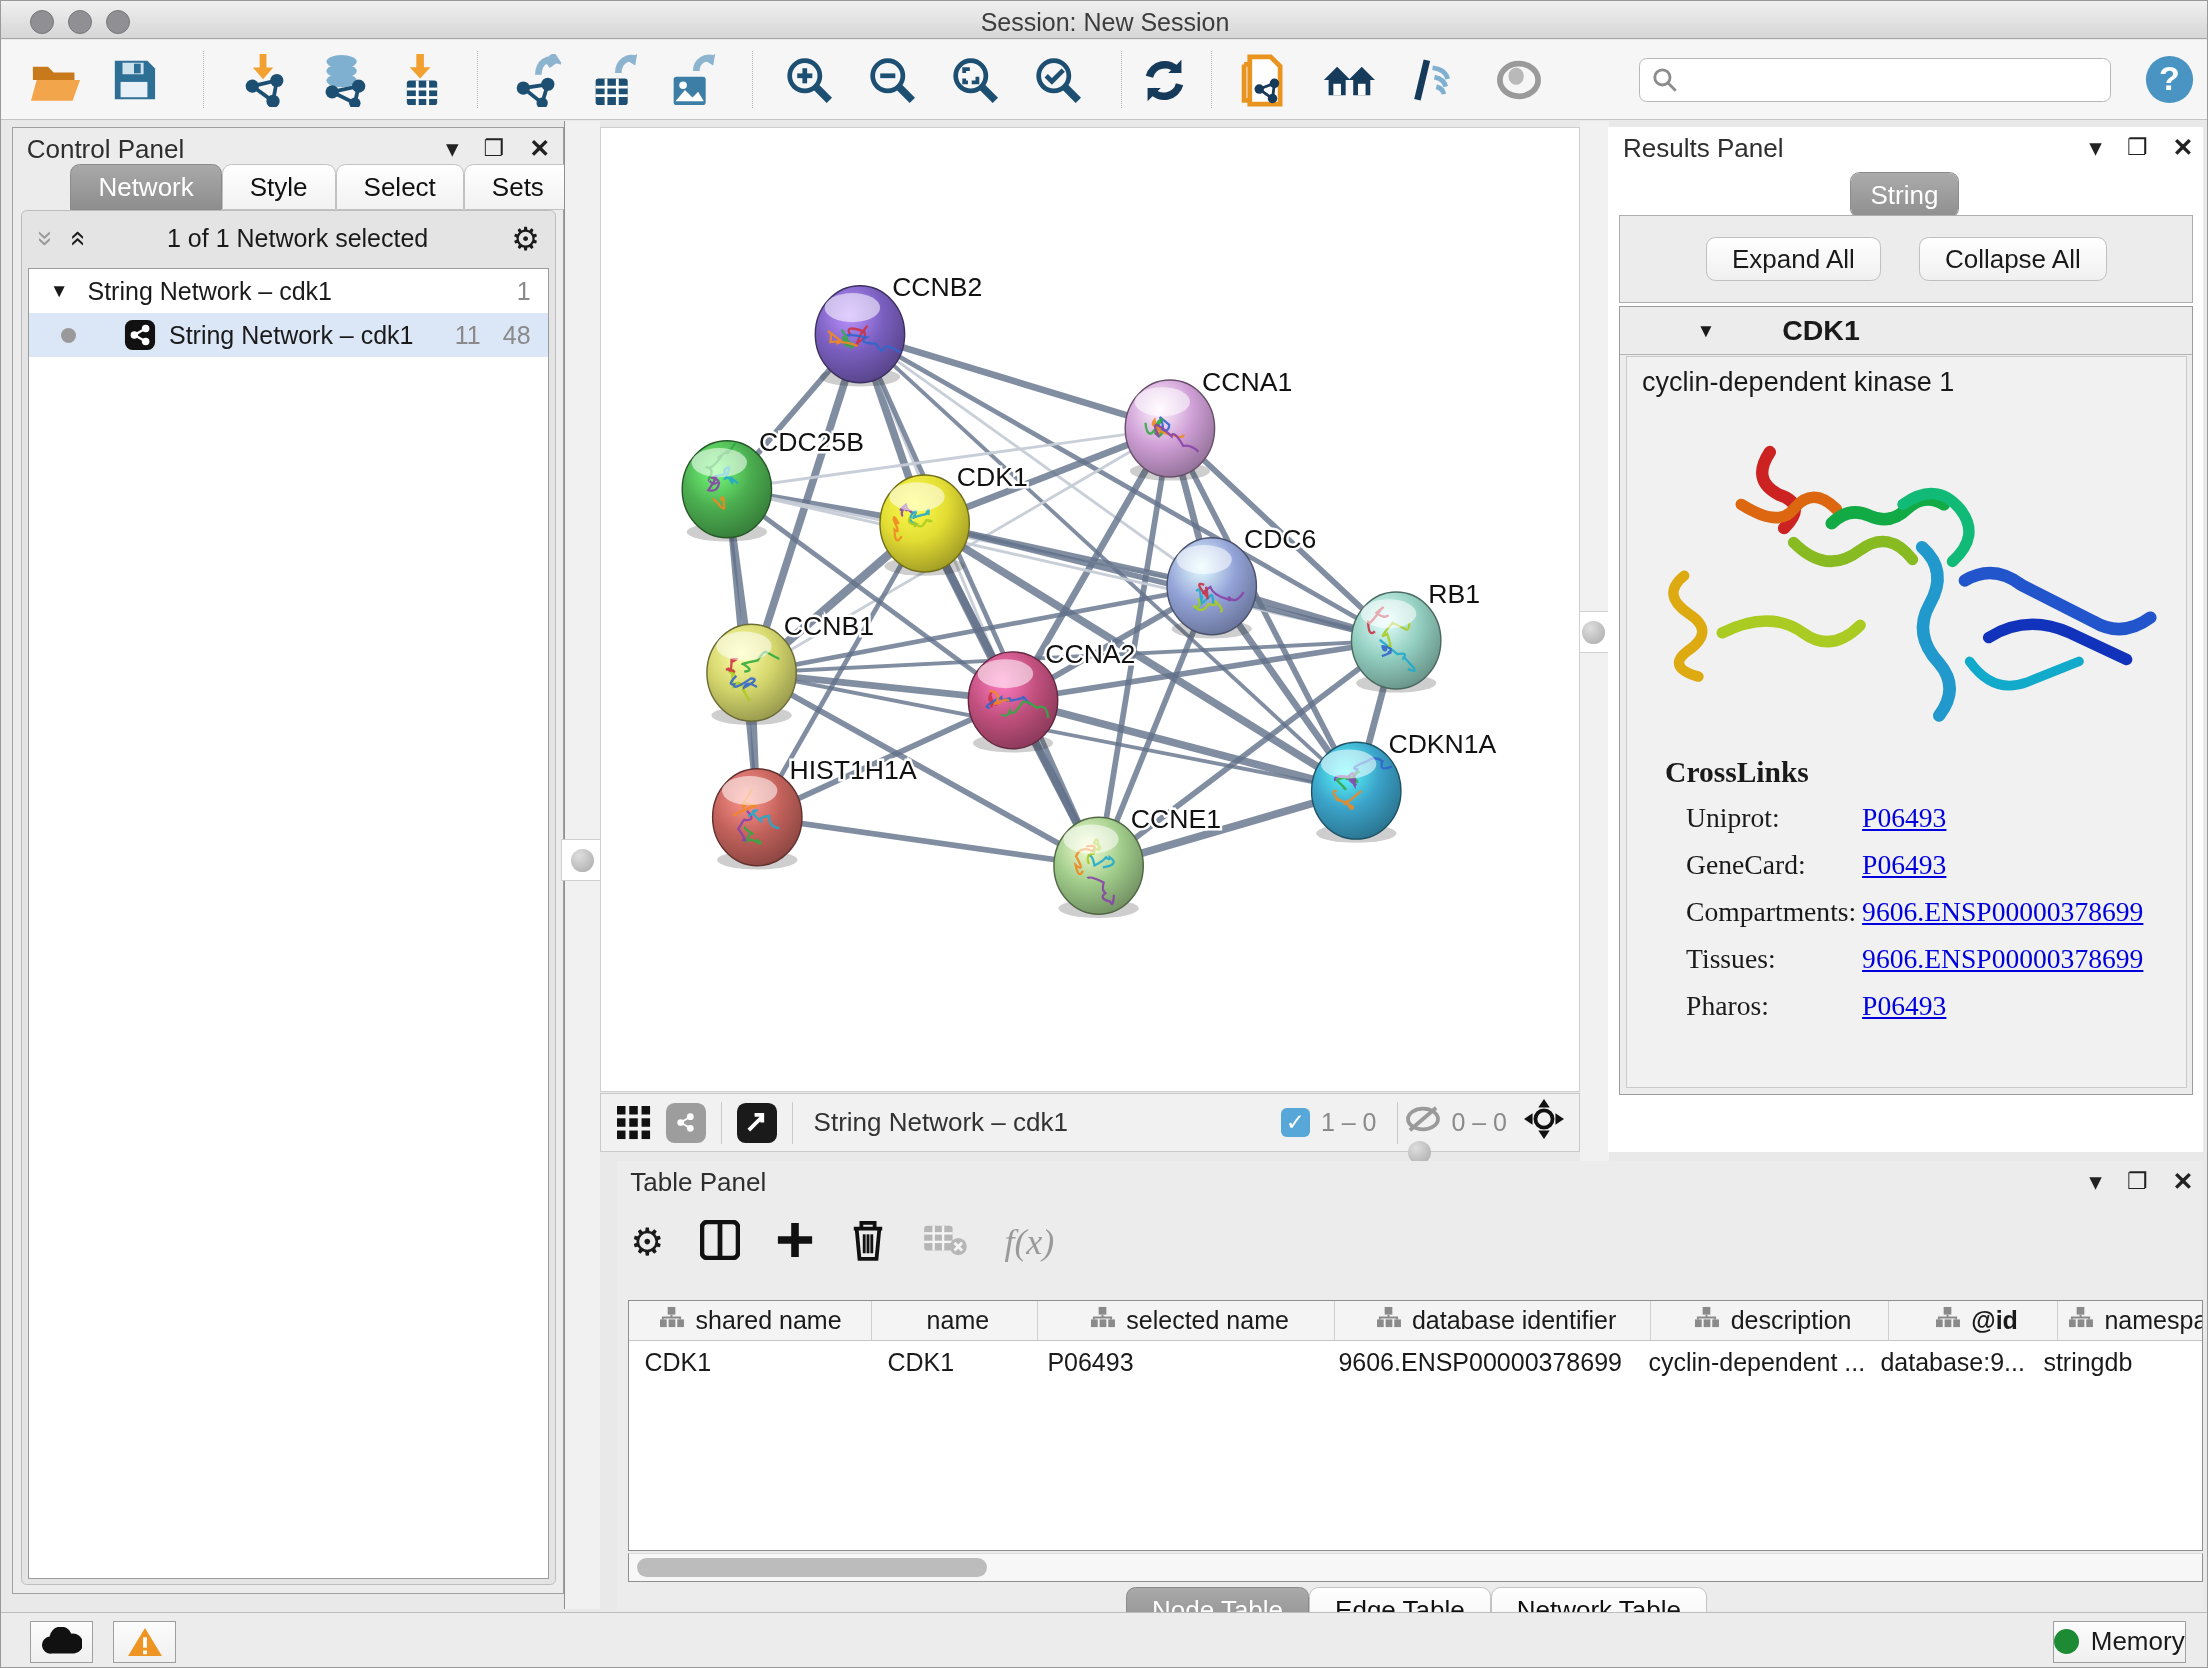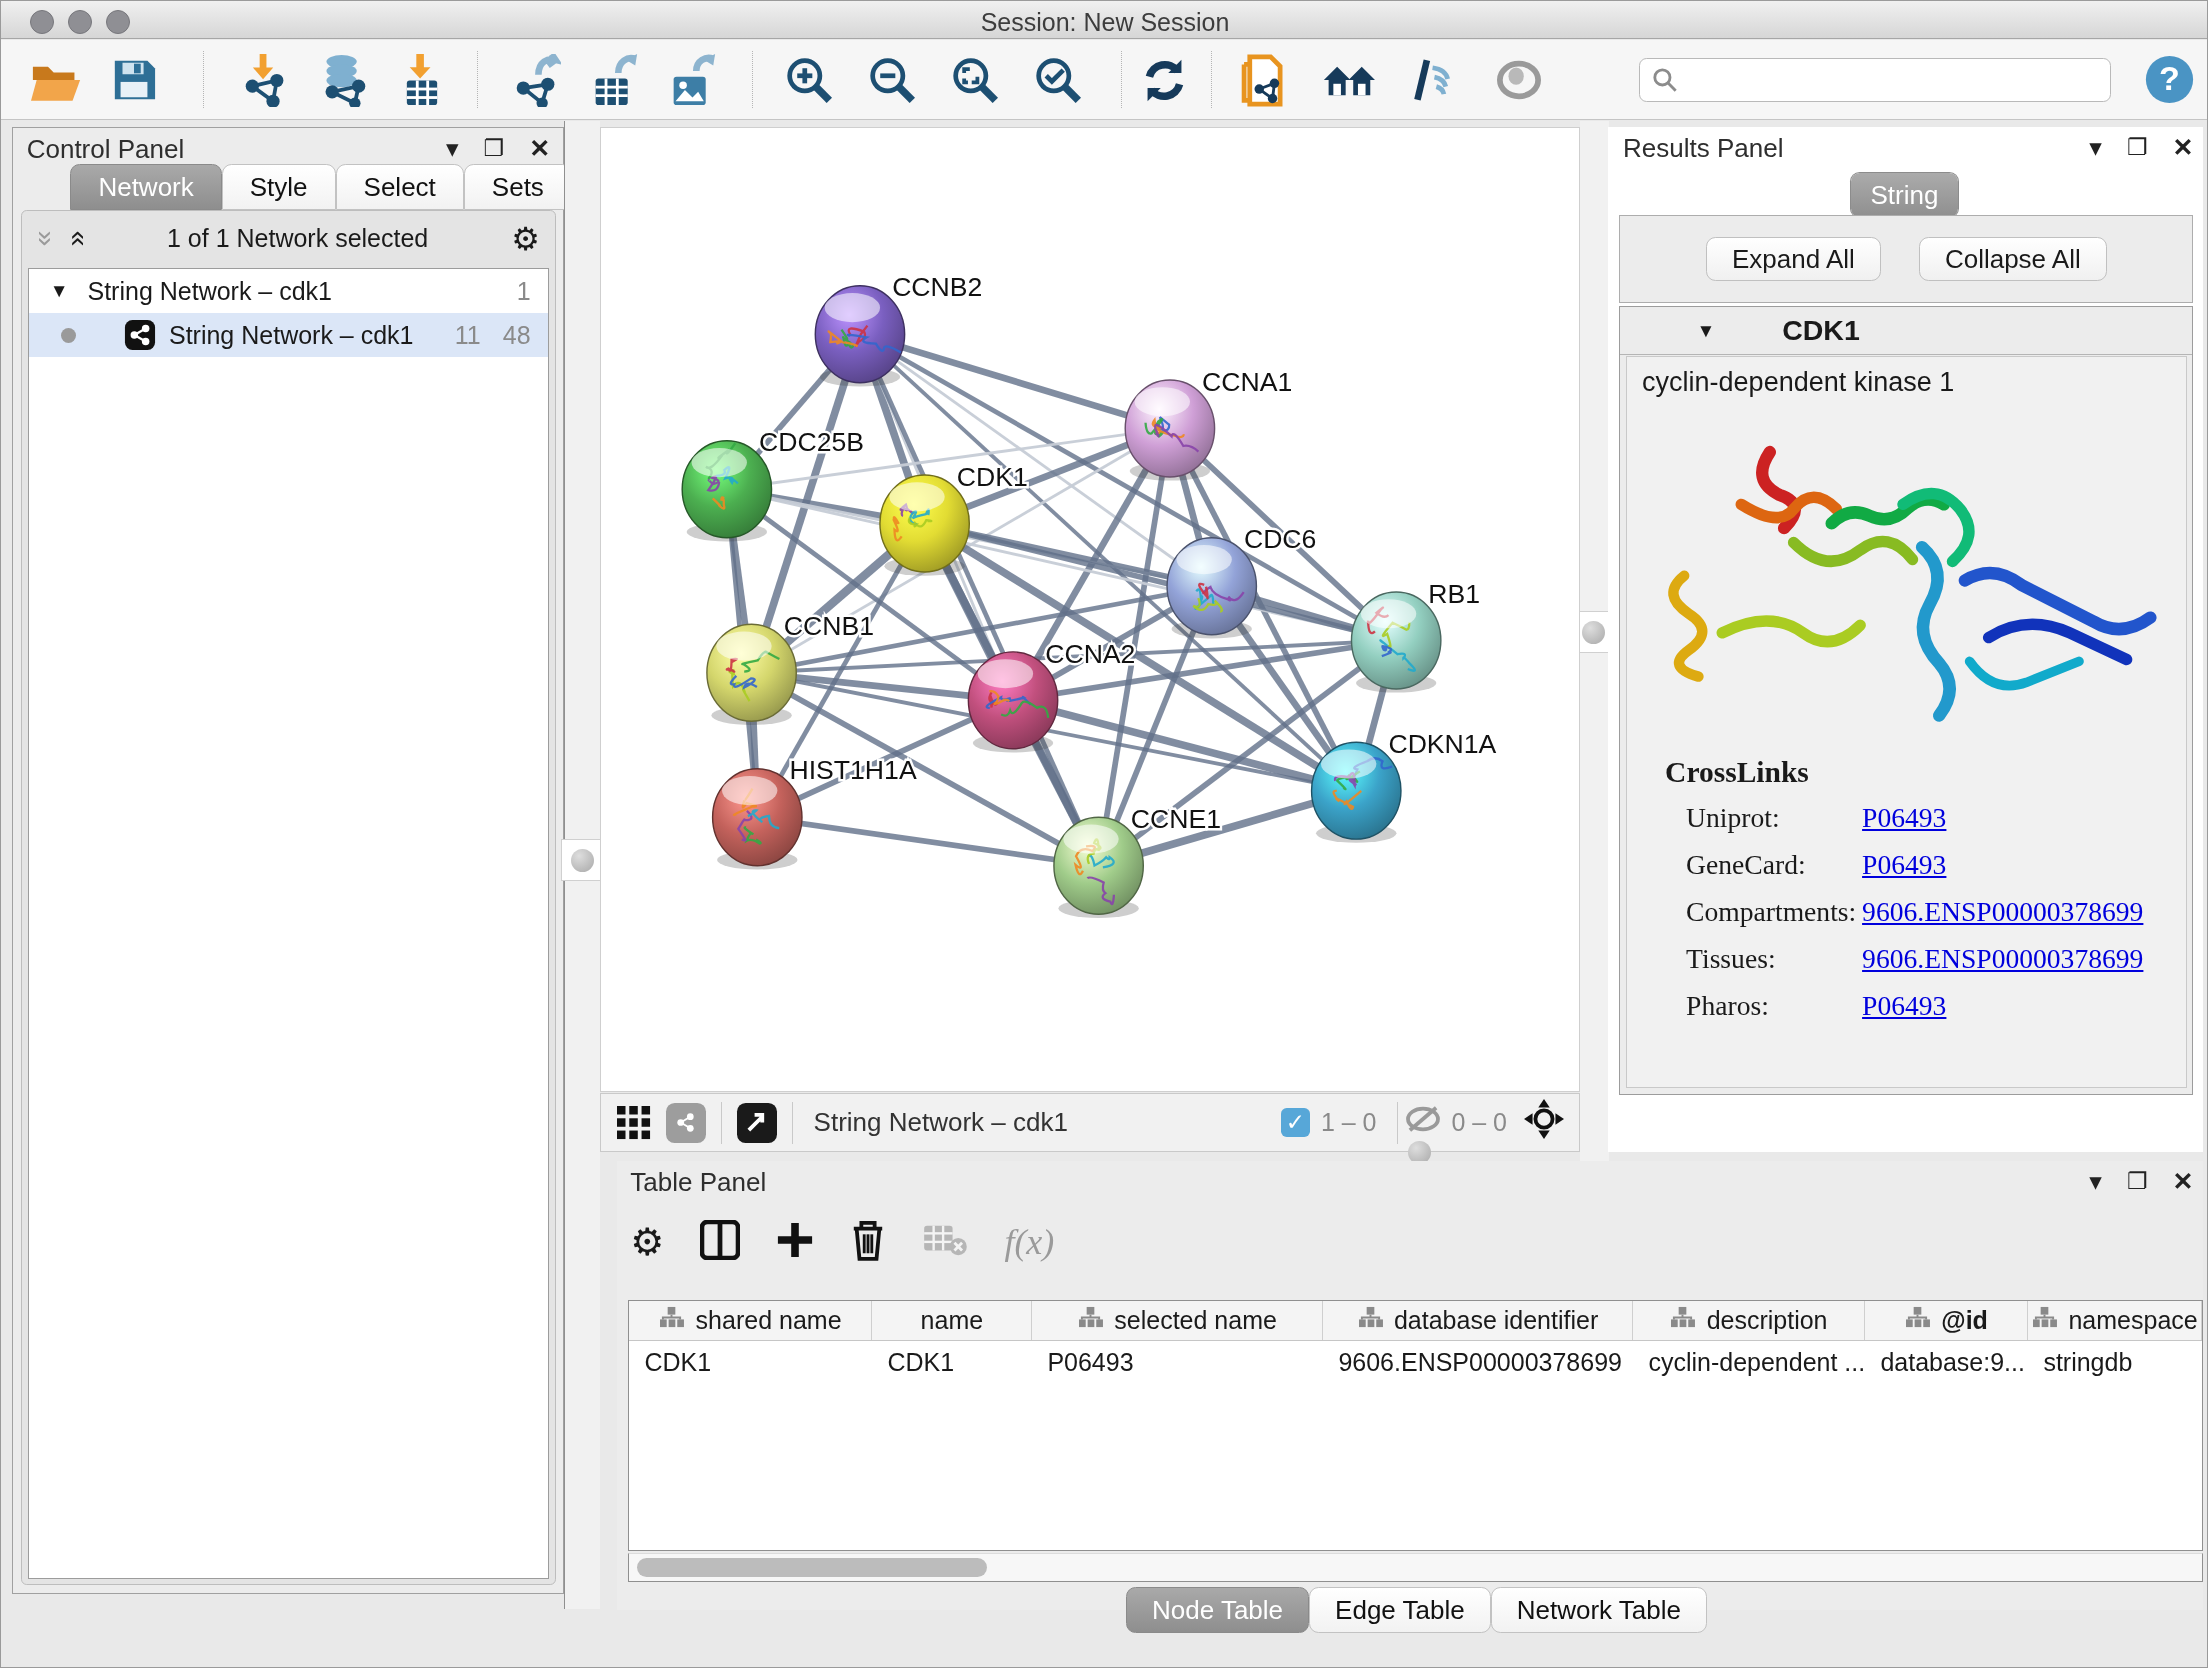--- a/index.html
+++ b/index.html
@@ -82,21 +82,21 @@
   #crosslinks{position:absolute;left:38px;top:399px;font-family:"Liberation Serif",serif;font-size:27.6px;}
   #crosslinks .xl-title{font-weight:bold;font-size:29.5px;margin-bottom:13.3px;}
   .xl-row{display:flex;margin-bottom:15px;}
   .xl-label{width:176px;margin-left:21px;}
   .xl-link{color:#0000dd;text-decoration:underline;}
   
   #table-panel{left:616px;top:1160px;width:1586px;height:449px;background:#ececec;}
   #tp-toolbar{position:absolute;left:13.3px;top:49px;height:63px;display:flex;align-items:center;gap:36px;}
   #tp-box{position:absolute;left:11.4px;top:139px;width:1575px;height:251px;background:#fff;
     border:1.9px solid #8f8f8f;overflow:hidden;}
-  #thead{display:flex;height:40px;background:#f4f4f4;border-bottom:1px solid #c6c6c6;}
+  #thead{display:flex;height:40px;background:#f4f4f4;border-bottom:1px solid #c6c6c6;gap:6px;}
   .th{display:flex;align-items:center;justify-content:center;gap:11.4px;font-size:25px;
     border-right:1px solid #cfcfcf;overflow:hidden;white-space:nowrap;}
   #trow{display:flex;height:42px;background:#fff;font-size:25px;}
   .td{display:flex;align-items:center;padding-left:15px;overflow:hidden;white-space:nowrap;}
   #tp-scroll{position:absolute;left:11.4px;top:392px;width:1575px;height:28.5px;background:#f7f7f7;
     border:1.9px solid #8f8f8f;border-top:1px solid #dcdcdc;}
   #tp-thumb{position:absolute;left:7.6px;top:3.8px;width:350px;height:19px;border-radius:9.5px;background:#bcbcbc;}
   #tp-tabs{position:absolute;left:509px;top:426px;display:flex;}
   #tp-tabs .tab{min-width:171px;padding:0 25px;border-radius:9.5px;}
   #tp-tabs .tab.sel{border-radius:9.5px;}
@@ -856,14 +856,32 @@
     <div id="tp-scroll">
       <div id="tp-thumb"></div>
     </div>
     <div id="tp-tabs">
         <div class="tab sel">Node Table</div>
         <div class="tab">Edge Table</div>
         <div class="tab">Network Table</div>
       </div>
   </div>
 
+  <div id="statusbar" class="abs">
+    <span class="sb-btn" style="left:28.5px">
+      <svg width="42" height="28.5" viewBox="0 0 44 30">
+          <path d="M12 28 a9 9 0 0 1 -2-18 a12 12 0 0 1 23-3 a8 8 0 0 1 3 21z" fill="#111"></path>
+        </svg>
+      </span>
+    <span class="sb-btn" style="left:112px">
+      <svg width="38" height="32" viewBox="0 0 40 34">
+          <path d="M20 2 L38 32 H2 Z" fill="#ee9422"></path>
+          <rect x="18" y="12" width="4" height="11" fill="#fff"></rect>
+          <rect x="18" y="26" width="4" height="4" fill="#fff"></rect>
+        </svg>
+      </span>
+    <span id="memory-btn">
+      <span id="memory-dot"></span>
+      <span>Memory</span>
+    </span>
+  </div>
 </div>
 
 
 </body></html>

